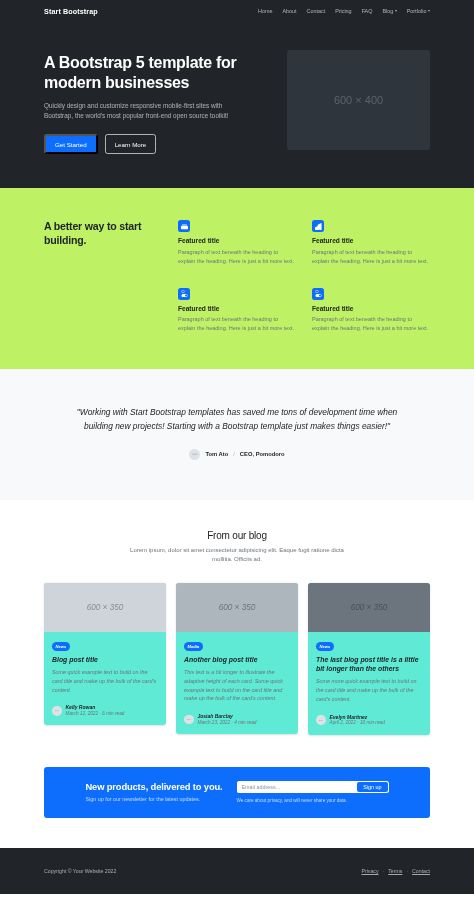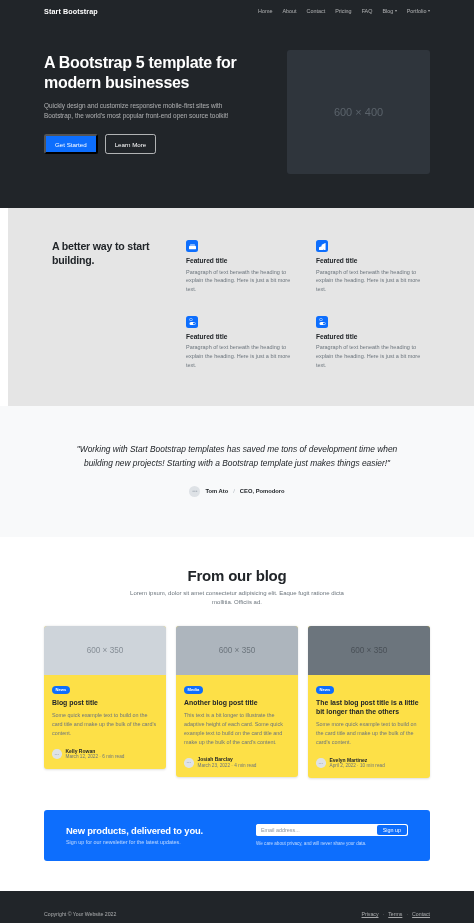--- a/index.html
+++ b/index.html
@@ -67,37 +67,36 @@
     font-size:6.2px;
     padding:4.5px 9px;
     border-radius:2.5px;
     font-weight:400;
     white-space:nowrap;
   }
   .btn-primary { background:#0d6efd; color:#fff; }
   .btn-outline { background:transparent; color:#fff; border:.7px solid rgba(255,255,255,.65); }
   .hero-img {
     flex:1;
-    height:124px;
+    height:100px;
     background:#2f353c;
     border-radius:3px;
     display:flex;
     align-items:center;
     justify-content:center;
     color:#5b636b;
     font-size:11px;
   }
 
   
   .features {
-    background:#e5e5e5;
+    background:#bef264;
     padding:32px 44px 36px 44px;
     display:flex;
     gap:22px;
-    margin-left:8px;
   }
   .features-head { flex:0 0 112px; }
   .features-head h2 {
     font-size:10.6px;
     font-weight:700;
     line-height:1.3;
     letter-spacing:-.2px;
   }
   .features-grid {
     flex:1;
@@ -141,33 +140,34 @@
     display:flex;align-items:center;justify-content:center;
     color:#adb5bd;font-size:5px;
   }
   .attrib-name { font-size:5.8px; font-weight:700; }
   .attrib-sep { font-size:5.8px; color:#adb5bd; }
   .attrib-role { font-size:5.8px; font-weight:700; }
 
   
   .blog { background:#fff; padding:30px 44px 26px 44px; }
   .blog-head { text-align:center; margin-bottom:18px; }
-  .blog-head h2 { font-size:15px; font-weight:700; letter-spacing:-.2px; }
+  .blog-head h2 { font-size:10px; font-weight:400; letter-spacing:-.2px; }
   .blog-head p {
     font-size:6px; color:#6c757d;
     line-height:1.62; margin-top:5px;
     max-width:230px; margin-left:auto; margin-right:auto;
   }
   .cards { display:flex; gap:10px; align-items:flex-start; }
   .card {
     flex:1;
-    background:#fde047;
+    background:#5eead4;
     border-radius:3px;
     box-shadow:0 .6px 2.2px rgba(0,0,0,.13);
     overflow:hidden;
+    font-style:italic;
   }
   .card-img {
     height:49px;
     display:flex;align-items:center;justify-content:center;
     font-size:8.2px;
   }
   .card-body { padding:7px 8px 8px 8px; }
   .badge {
     display:inline-block;
     background:#0d6efd;
@@ -186,21 +186,21 @@
   .meta-date { font-size:4.7px; color:#6c757d; line-height:1.35; }
 
   
   .newsletter-wrap { background:#fff; padding:6px 44px 30px 44px; }
   .newsletter {
     background:#0d6efd;
     border-radius:3px;
     padding:14px 22px 15px 22px;
     display:flex;
     align-items:center;
-    justify-content:space-between;
+    justify-content:center;
     gap:14px;
   }
   .nl-title { color:#fff; font-size:9.4px; font-weight:700; letter-spacing:-.15px; }
   .nl-sub { color:rgba(255,255,255,.72); font-size:5.4px; margin-top:3.5px; }
   .nl-right { flex:0 0 152px; }
   .nl-form {
     display:flex;
     background:#fff;
     border-radius:2.5px;
     overflow:hidden;

